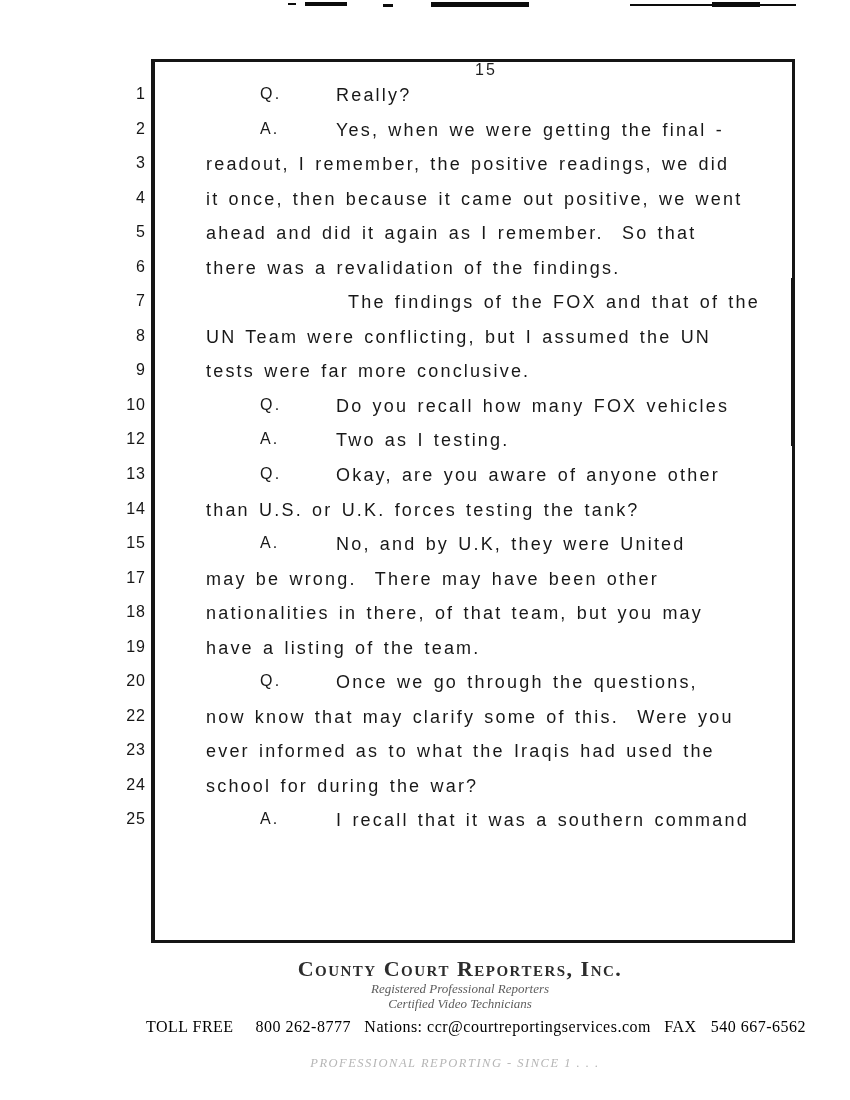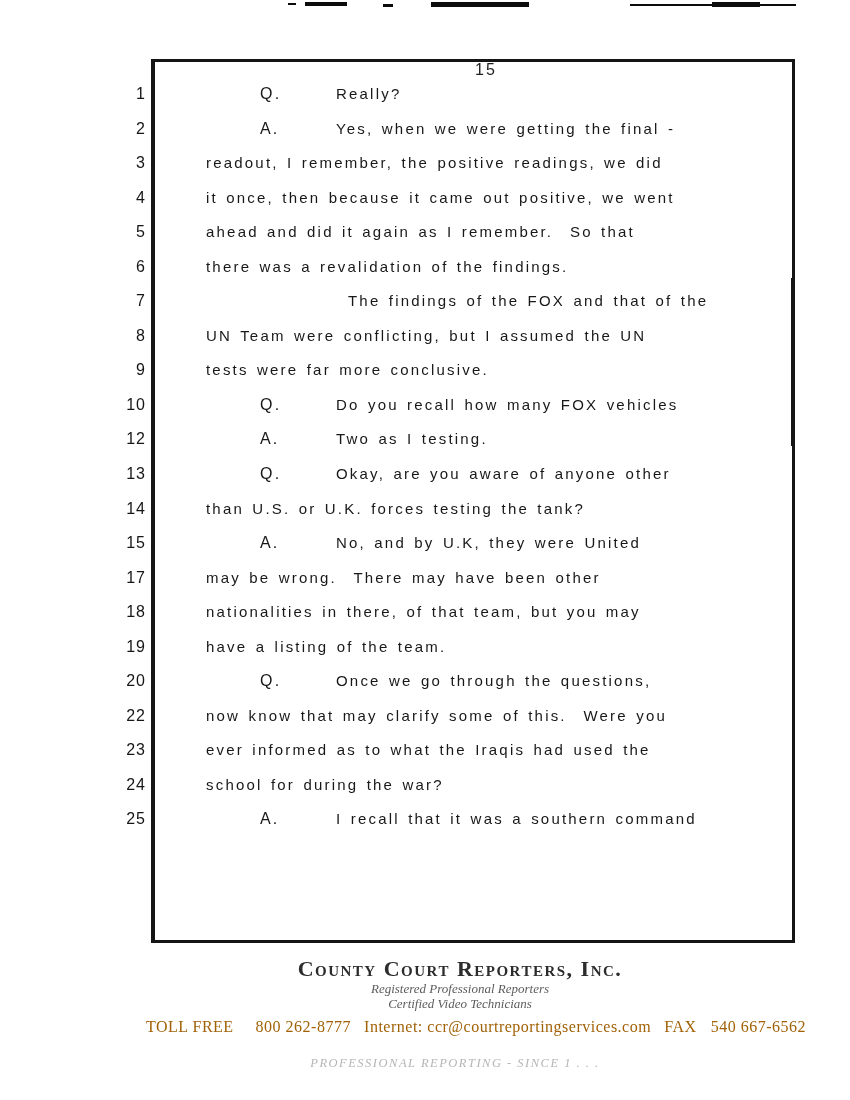--- a/index.html
+++ b/index.html
@@ -39,21 +39,21 @@
     text-align:right;
     font-size:16px;letter-spacing:1px;color:#161616;
   }
   .speaker{
     position:absolute;left:260px;top:0;
     font-size:16px;letter-spacing:2.2px;color:#181818;
     white-space:pre;
   }
   .line-text{
     position:absolute;top:0;
-    font-size:15px;letter-spacing:2.2px;word-spacing:2px;color:#181818;
+    font-size:18px;letter-spacing:2.2px;word-spacing:2px;color:#181818;
     white-space:pre;
   }
   .line-text.qa{left:336px;}
   .line-text.cont{left:206px;}
   .line-text.para{left:336px;margin-left:12px;}
   
   .footer-block{
     position:absolute;left:60px;top:956px;width:800px;
     text-align:center;
     font-family:"Liberation Serif",serif;
@@ -67,21 +67,21 @@
   .tagline{
     font-size:13px;font-style:italic;
     color:#5c5c5c;
     line-height:14.5px;
     filter:blur(0.2px);
   }
   .contact-row{
     position:absolute;left:146px;top:1018px;width:660px;
     display:flex;justify-content:space-between;align-items:baseline;
     font-family:"Liberation Serif",serif;
-    font-size:16px;color:#a16207;letter-spacing:0.5px;
+    font-size:16px;color:#000000;letter-spacing:0.5px;
     filter:blur(0.2px);
   }
   .contact-group{white-space:pre;}
   .gap-lg{display:inline-block;width:22px;}
   .gap-sm{display:inline-block;width:14px;}
   .watermark{
     position:absolute;left:55px;top:1056px;width:800px;
     text-align:center;
     font-family:"Liberation Serif",serif;
     font-size:12.5px;font-style:italic;
@@ -207,19 +207,19 @@
     </div>
 
   <div class="footer-block">
     <div class="company">County Court Reporters, Inc.</div>
     <div class="tagline">Registered Professional Reporters</div>
     <div class="tagline">Certified Video Technicians</div>
   </div>
 
   <div class="contact-row">
     <span class="contact-group"><span>TOLL FREE</span><span class="gap-lg"></span><span>800 262-8777</span></span>
-    <span class="contact-group"><span>Internet:</span> <span>ccr@courtreportingservices.com</span></span>
+    <span class="contact-group"><span>Nations:</span> <span>ccr@courtreportingservices.com</span></span>
     <span class="contact-group"><span>FAX</span><span class="gap-sm"></span><span>540 667-6562</span></span>
   </div>
 
   <div class="watermark">PROFESSIONAL REPORTING - SINCE 1 . . .</div>
 
 </div>
 
 </body></html>

